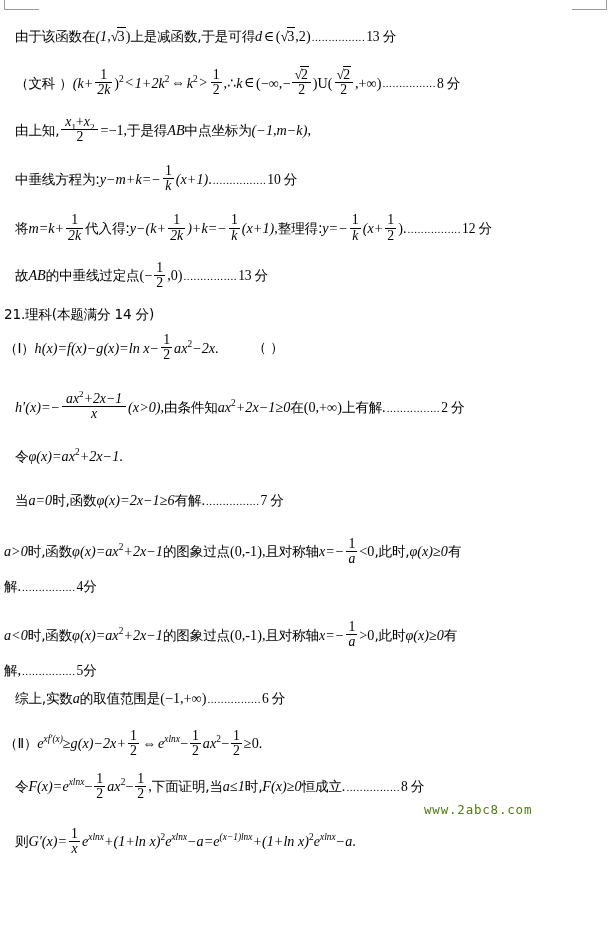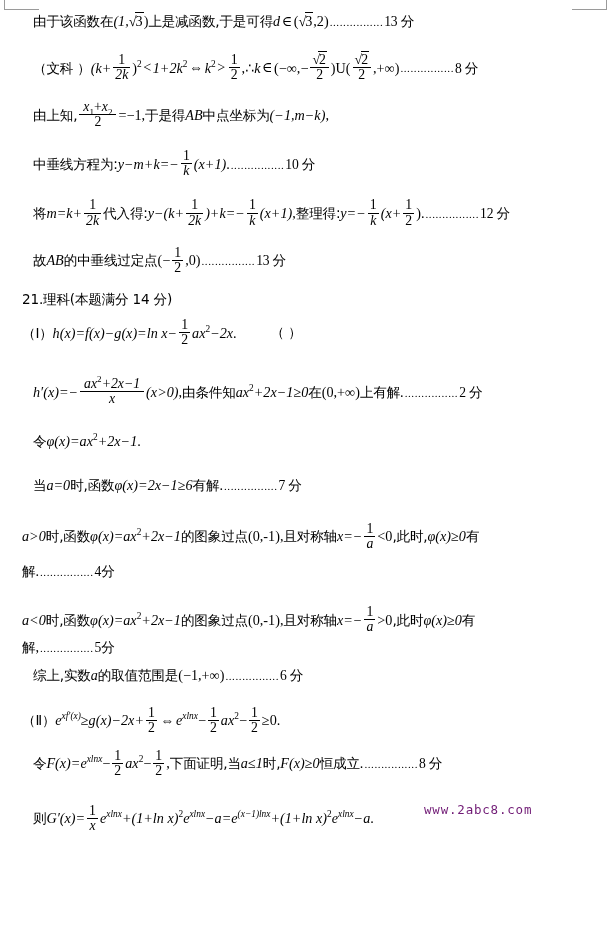--- a/index.html
+++ b/index.html
@@ -24,24 +24,24 @@
     width: 34px;
     height: 9px;
     pointer-events: none;
   }
   .crop-mark.left  { left: 4px;  border-left: 1px solid #9a9a9a;  border-bottom: 1px solid #9a9a9a; }
   .crop-mark.right { right: 4px; border-right: 1px solid #9a9a9a; border-bottom: 1px solid #9a9a9a; }
 
   
   .page {
     position: absolute;
-    left: 0; top: 0;
+    left: 0; top: 15px;
     width: 611px;
     height: 680px;
-    padding: 14px 12px 0 22px;
+    padding: 14px 12px 0 4px;
     box-sizing: border-box;
   }
 
   .line {
     font-size: 14.2px;
     line-height: 1.0;
     margin: 0 0 0 0;
     white-space: nowrap;
     letter-spacing: 0;
   }
@@ -111,21 +111,21 @@
   }
   .score { font-family: "Liberation Serif", serif; }
 
   
   .watermark {
     position: absolute;
     left: 424px;
     top: 802px;
     font-family: "DejaVu Sans Mono", "Liberation Mono", monospace;
     font-size: 12.5px;
-    color: #701a75;
+    color: #4d7c0f;
     letter-spacing: 0.8px;
     white-space: nowrap;
     user-select: none;
   }
 </style>
 </head>
 <body>
 
 <div class="crop-mark left"></div>
 <div class="crop-mark right"></div>
@@ -180,21 +180,21 @@
   <div class="line">
     <span class="mi">a&gt;0</span><span class="cn">时,函数</span><span class="mi">φ(x)=ax</span><sup class="mn">2</sup><span class="mi">+2x−1</span><span class="cn">的图象过点</span><span class="mn">(0,-1)</span><span class="mn">,</span><span class="cn">且对称轴</span><span class="mi">x=−</span><span class="frac"><span class="num mn">1</span><span class="den mi">a</span></span><span class="mn">&lt;0</span><span class="cn">,此时,</span><span class="mi">φ(x)≥0</span><span class="cn">有</span>
   </div>
   <div class="line row indent" style="margin-top:12px;margin-bottom:28px;padding-left:0;">
     <span class="cn">解</span><span class="mn">.</span><span class="dots">................</span><span class="score cn">4分</span>
   </div>
 
   <div class="line">
     <span class="mi">a&lt;0</span><span class="cn">时,函数</span><span class="mi">φ(x)=ax</span><sup class="mn">2</sup><span class="mi">+2x−1</span><span class="cn">的图象过点</span><span class="mn">(0,-1)</span><span class="mn">,</span><span class="cn">且对称轴</span><span class="mi">x=−</span><span class="frac"><span class="num mn">1</span><span class="den mi">a</span></span><span class="mn">&gt;0</span><span class="cn">,此时</span><span class="mi">φ(x)≥0</span><span class="cn">有</span>
   </div>
-  <div class="line row" style="margin-top:4px;margin-bottom:14px;">
+  <div class="line row" style="margin-top:12px;margin-bottom:14px;">
     <span class="cn">解</span><span class="mn">,</span><span class="dots">................</span><span class="score cn">5分</span>
   </div>
 
   <div class="line row indent" style="margin-bottom:24px;">
     <span class="cn">综上,实数</span><span class="mi">a</span><span class="cn">的取值范围是</span><span class="mn">(−1,+∞)</span><span class="dots">................</span><span class="score cn">6 分</span>
   </div>
 
   <div class="line row" style="margin-bottom:14px;">
     <span class="cn">（Ⅱ）</span><span class="mi">e</span><sup class="mi">xf′(x)</sup><span class="mi">≥g(x)−2x+</span><span class="frac"><span class="num mn">1</span><span class="den mn">2</span></span><span class="mo">⇔</span><span class="mi">e</span><sup class="mi">xlnx</sup><span class="mn">−</span><span class="frac"><span class="num mn">1</span><span class="den mn">2</span></span><span class="mi">ax</span><sup class="mn">2</sup><span class="mn">−</span><span class="frac"><span class="num mn">1</span><span class="den mn">2</span></span><span class="mn">≥0</span><span class="mn">.</span>
   </div>

